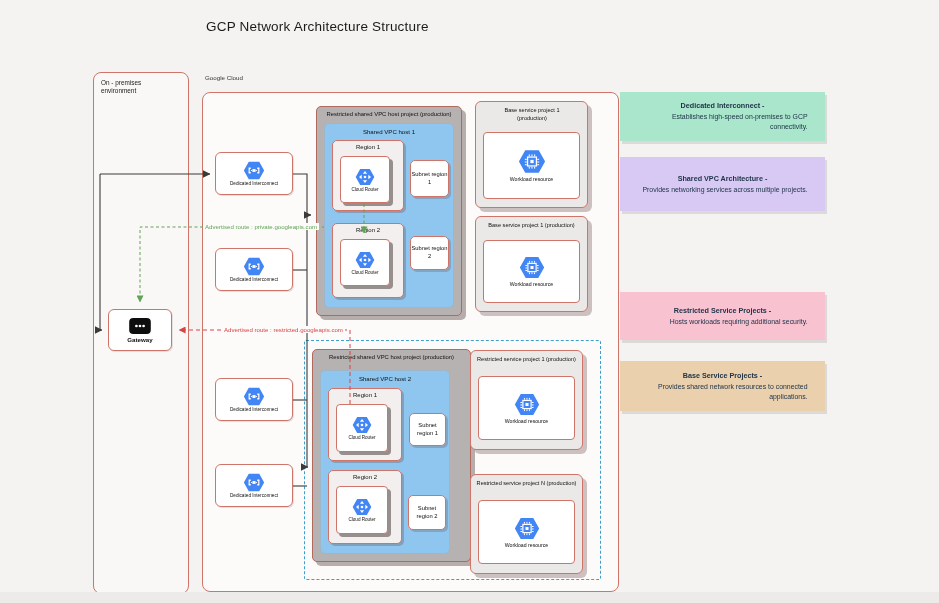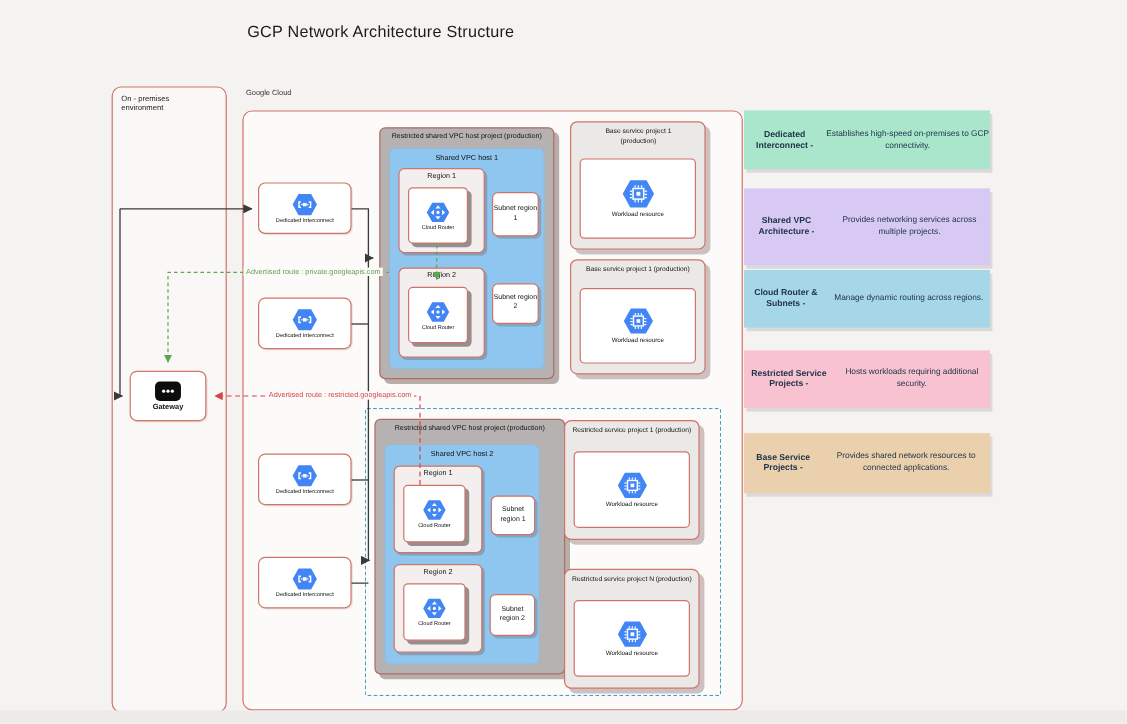--- a/index.html
+++ b/index.html
@@ -65,23 +65,23 @@
   .ic2{left:215px;top:248px;width:78px;height:43px;}
   .ic3{left:215px;top:378px;width:78px;height:43px;}
   .ic4{left:215px;top:464px;width:78px;height:43px;}
   .node-label{font-size:4.7px;color:#111;text-align:center;line-height:1.15;width:50px;}
   .gateway{left:108px;top:309px;width:64px;height:42px;}
   .gw-label{font-size:6.2px;color:#111;font-weight:600;}
 
   .dashedc{left:304px;top:340px;width:297px;height:240px;border:1.5px dashed #3f9fca;border-radius:2px;}
 
   
-  .lg{left:620px;width:205px;display:flex;flex-direction:row;align-items:center;justify-content:center;box-shadow:2px 3px 0 rgba(0,0,0,.10);text-align:center;color:#20354a;}
+  .lg{left:620px;width:205px;display:flex;flex-direction:column;align-items:center;justify-content:center;box-shadow:2px 3px 0 rgba(0,0,0,.10);text-align:right;color:#20354a;}
   .lg1{top:92px;height:49px;}
-  .lg2{top:157px;height:64px;}
+  .lg2{top:157px;height:54px;}
   .lg3{top:225px;height:48px;}
   .lg4{top:292px;height:48px;}
   .lg5{top:361px;height:50px;}
   .lg-t{font-size:7.2px;font-weight:700;margin-bottom:2px;}
   .lg-d{font-size:6.9px;line-height:1.45;width:170px;}
 
   
   #edges{position:absolute;left:0;top:0;width:939px;height:603px;pointer-events:none;z-index:5;}
   .edge-label{position:absolute;z-index:6;font-size:6.1px;background:#fcfbfa;padding:0 2px;white-space:nowrap;}
   .lbl-green{left:203px;top:223px;color:#5fa355;}
@@ -276,24 +276,20 @@
   </div>
 
   <div class="abs lg lg1" style="background: rgb(169, 230, 203);">
     <div class="lg-t">Dedicated Interconnect -</div>
     <div class="lg-d">Establishes high-speed on-premises to GCP connectivity.</div>
   </div>
   <div class="abs lg lg2" style="background: rgb(215, 201, 243);">
     <div class="lg-t">Shared VPC Architecture -</div>
     <div class="lg-d">Provides networking services across multiple projects.</div>
   </div>
-  <div class="abs lg lg3" style="background: rgb(166, 215, 232);">
-    <div class="lg-t">Cloud Router &amp; Subnets -</div>
-    <div class="lg-d">Manage dynamic routing across regions.</div>
-  </div>
   <div class="abs lg lg5" style="background: rgb(234, 208, 173);">
     <div class="lg-t">Base Service Projects -</div>
     <div class="lg-d">Provides shared network resources to connected applications.</div>
   </div>
   <div class="abs lg lg4" style="background: rgb(248, 194, 209);">
     <div class="lg-t">Restricted Service Projects -</div>
     <div class="lg-d">Hosts workloads requiring additional security.</div>
   </div>
 
   <svg id="edges" viewBox="0 0 939 603">

